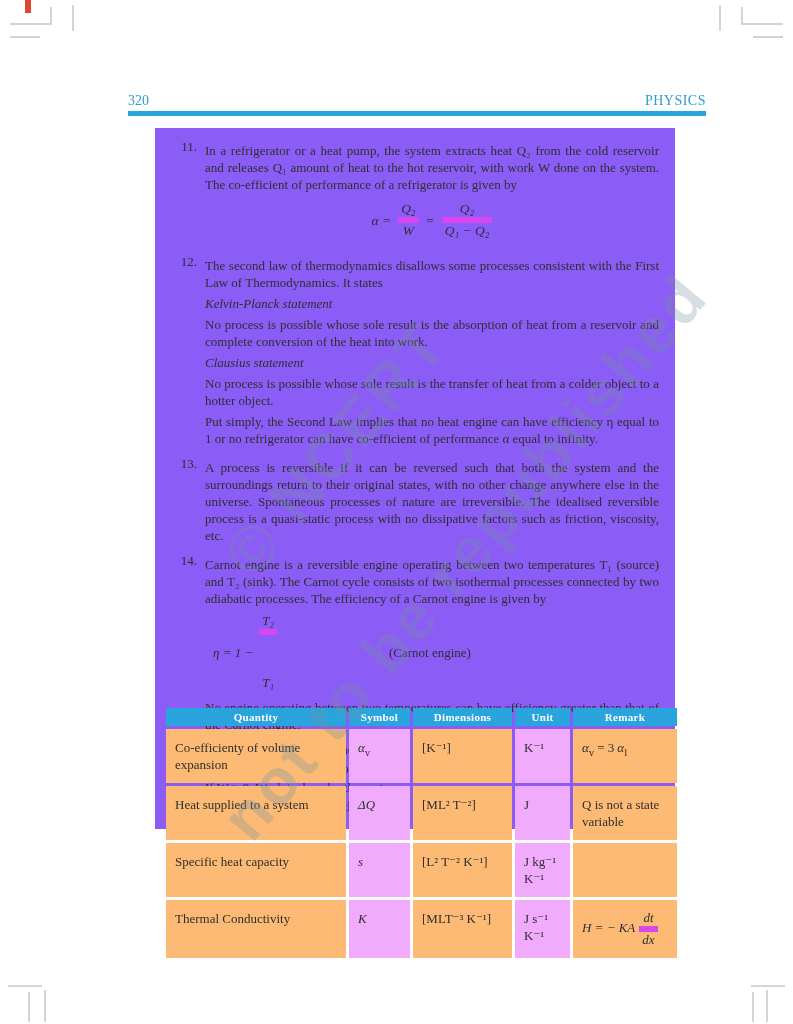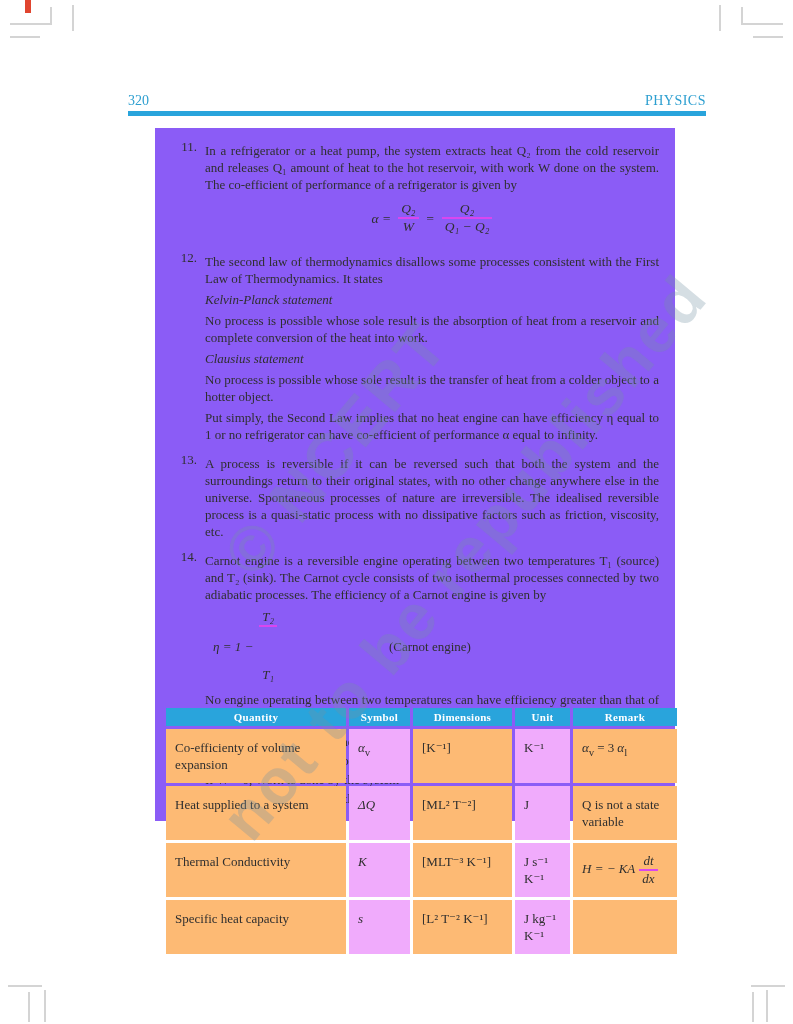--- a/index.html
+++ b/index.html
@@ -23,21 +23,21 @@
   .ibody{flex:1;min-width:0;}
   .ibody p{margin:4px 0 4px;text-align:justify;}
   .ibody p.lbl{font-style:italic;text-align:left;}
   .ibody p.plain{text-align:left;margin:0 0 2px;}
 
   
   .fcenter{display:flex;justify-content:center;align-items:center;gap:7px;
            font-style:italic;font-size:13.5px;margin:8px 0 10px;}
   .frow{display:flex;align-items:center;font-style:italic;margin:6px 0 8px 8px;}
   .frac{display:inline-flex;flex-direction:column;text-align:center;line-height:16px;}
-  .frac .fnum{border-bottom:2px solid #d946ef;padding:0 3px;display:block;}
+  .frac .fnum{border-bottom:6px solid #d946ef;padding:0 3px;display:block;}
   .frac .fden{padding:0 3px;display:block;}
   .fnote{font-style:normal;margin-left:112px;}
 
   
   .qtable{position:absolute;left:163px;top:705px;width:505px;table-layout:fixed;
           border-collapse:separate;border-spacing:3px;font-size:13px;}
   .qtable th{background:#29a4dc;color:#ffffff;padding:3px 4px;font-size:11px;
              font-weight:bold;letter-spacing:.3px;text-align:center;}
   .qtable td{padding:10px 9px;vertical-align:top;background:#fdba74;line-height:17px;}
   .qtable td:nth-child(2),.qtable td:nth-child(4){background:#f0abfc;}
@@ -178,33 +178,33 @@
       <td><span class="sym">α</span><sub>v</sub><span class="rmid">= 3</span><span class="sym">α</span><sub>l</sub></td>
     </tr>
     <tr>
       <td>Heat supplied to a system</td>
       <td><span class="sym">ΔQ</span></td>
       <td>[ML² T⁻²]</td>
       <td>J</td>
       <td>Q is not a state variable</td>
     </tr>
     <tr>
+      <td>Specific heat capacity</td>
+      <td><span class="sym">s</span></td>
+      <td>[L² T⁻² K⁻¹]</td>
+      <td>J kg⁻¹ K⁻¹</td>
+      <td></td>
+    </tr>
+    <tr>
       <td>Thermal Conductivity</td>
       <td><span class="sym">K</span></td>
       <td>[MLT⁻³ K⁻¹]</td>
       <td>J s⁻¹ K⁻¹</td>
       <td><span class="sym">H = − KA</span><span class="frac remark-frac sym">
               <span class="fnum">dt</span>
               <span class="fden">dx</span>
             </span></td>
     </tr>
-    <tr>
-      <td>Specific heat capacity</td>
-      <td><span class="sym">s</span></td>
-      <td>[L² T⁻² K⁻¹]</td>
-      <td>J kg⁻¹ K⁻¹</td>
-      <td></td>
-    </tr>
   </tbody>
     </table>
 
 
 </div>
 
 </body></html>

